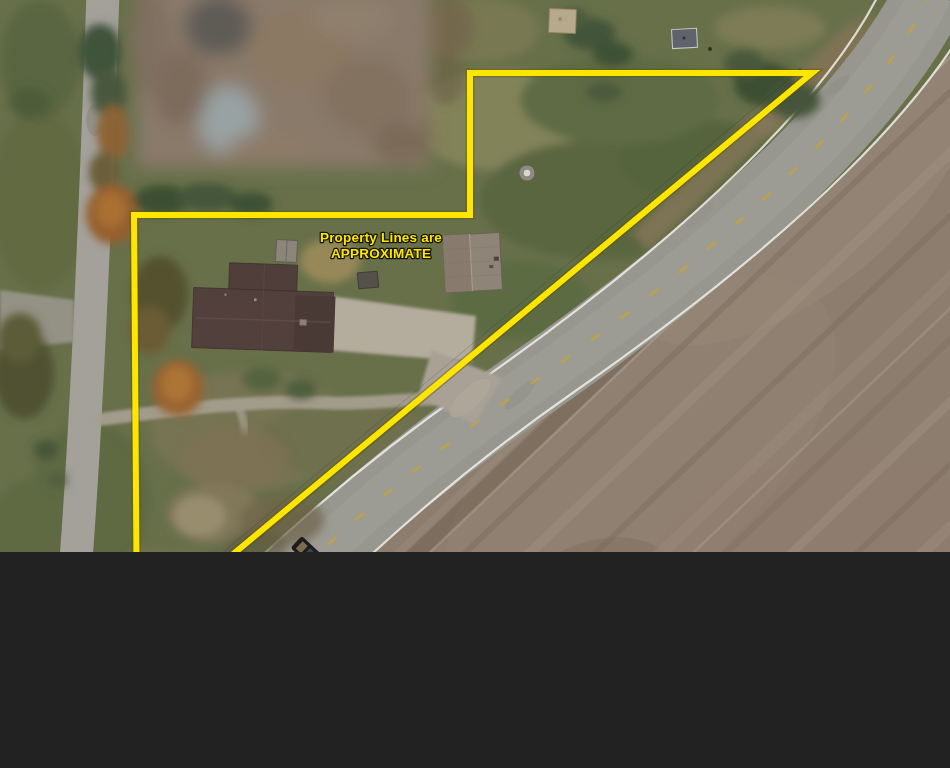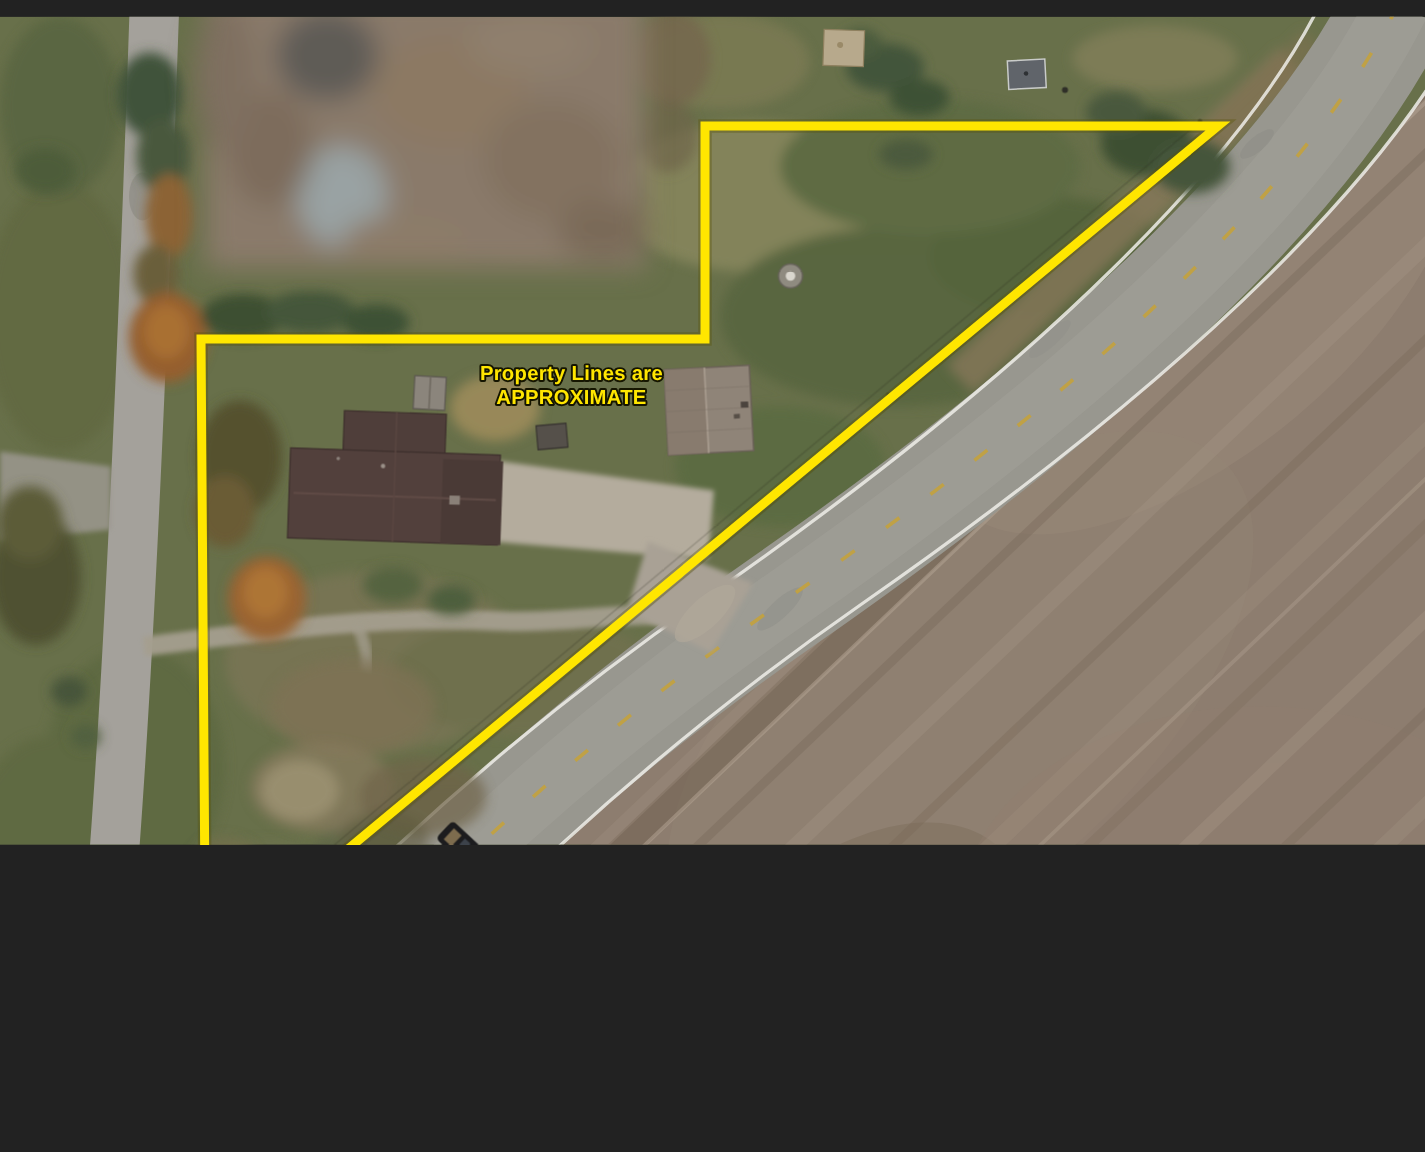--- a/index.html
+++ b/index.html
@@ -1,16 +1,16 @@
 <!DOCTYPE html>
 <html><head>
 <meta charset="utf-8">
 <style>
   html,body{margin:0;padding:0;background:#222;}
-  .stage{width:950px;height:552px;overflow:hidden;position:relative;margin-top:11px;}
+  .stage{width:950px;height:552px;overflow:hidden;position:relative;}
   svg{display:block;}
   .anno{font-family:"Liberation Sans",sans-serif;font-weight:bold;font-size:13.5px;
         letter-spacing:.2px;stroke:#151500;stroke-width:2.6px;paint-order:stroke;stroke-linejoin:round;}
   .wm{font-family:"Liberation Sans",sans-serif;font-size:28px;letter-spacing:2px;}
 </style>
 </head>
 <body>
 
 <div class="stage">
 <svg width="950" height="768" viewBox="0 0 950 768">

